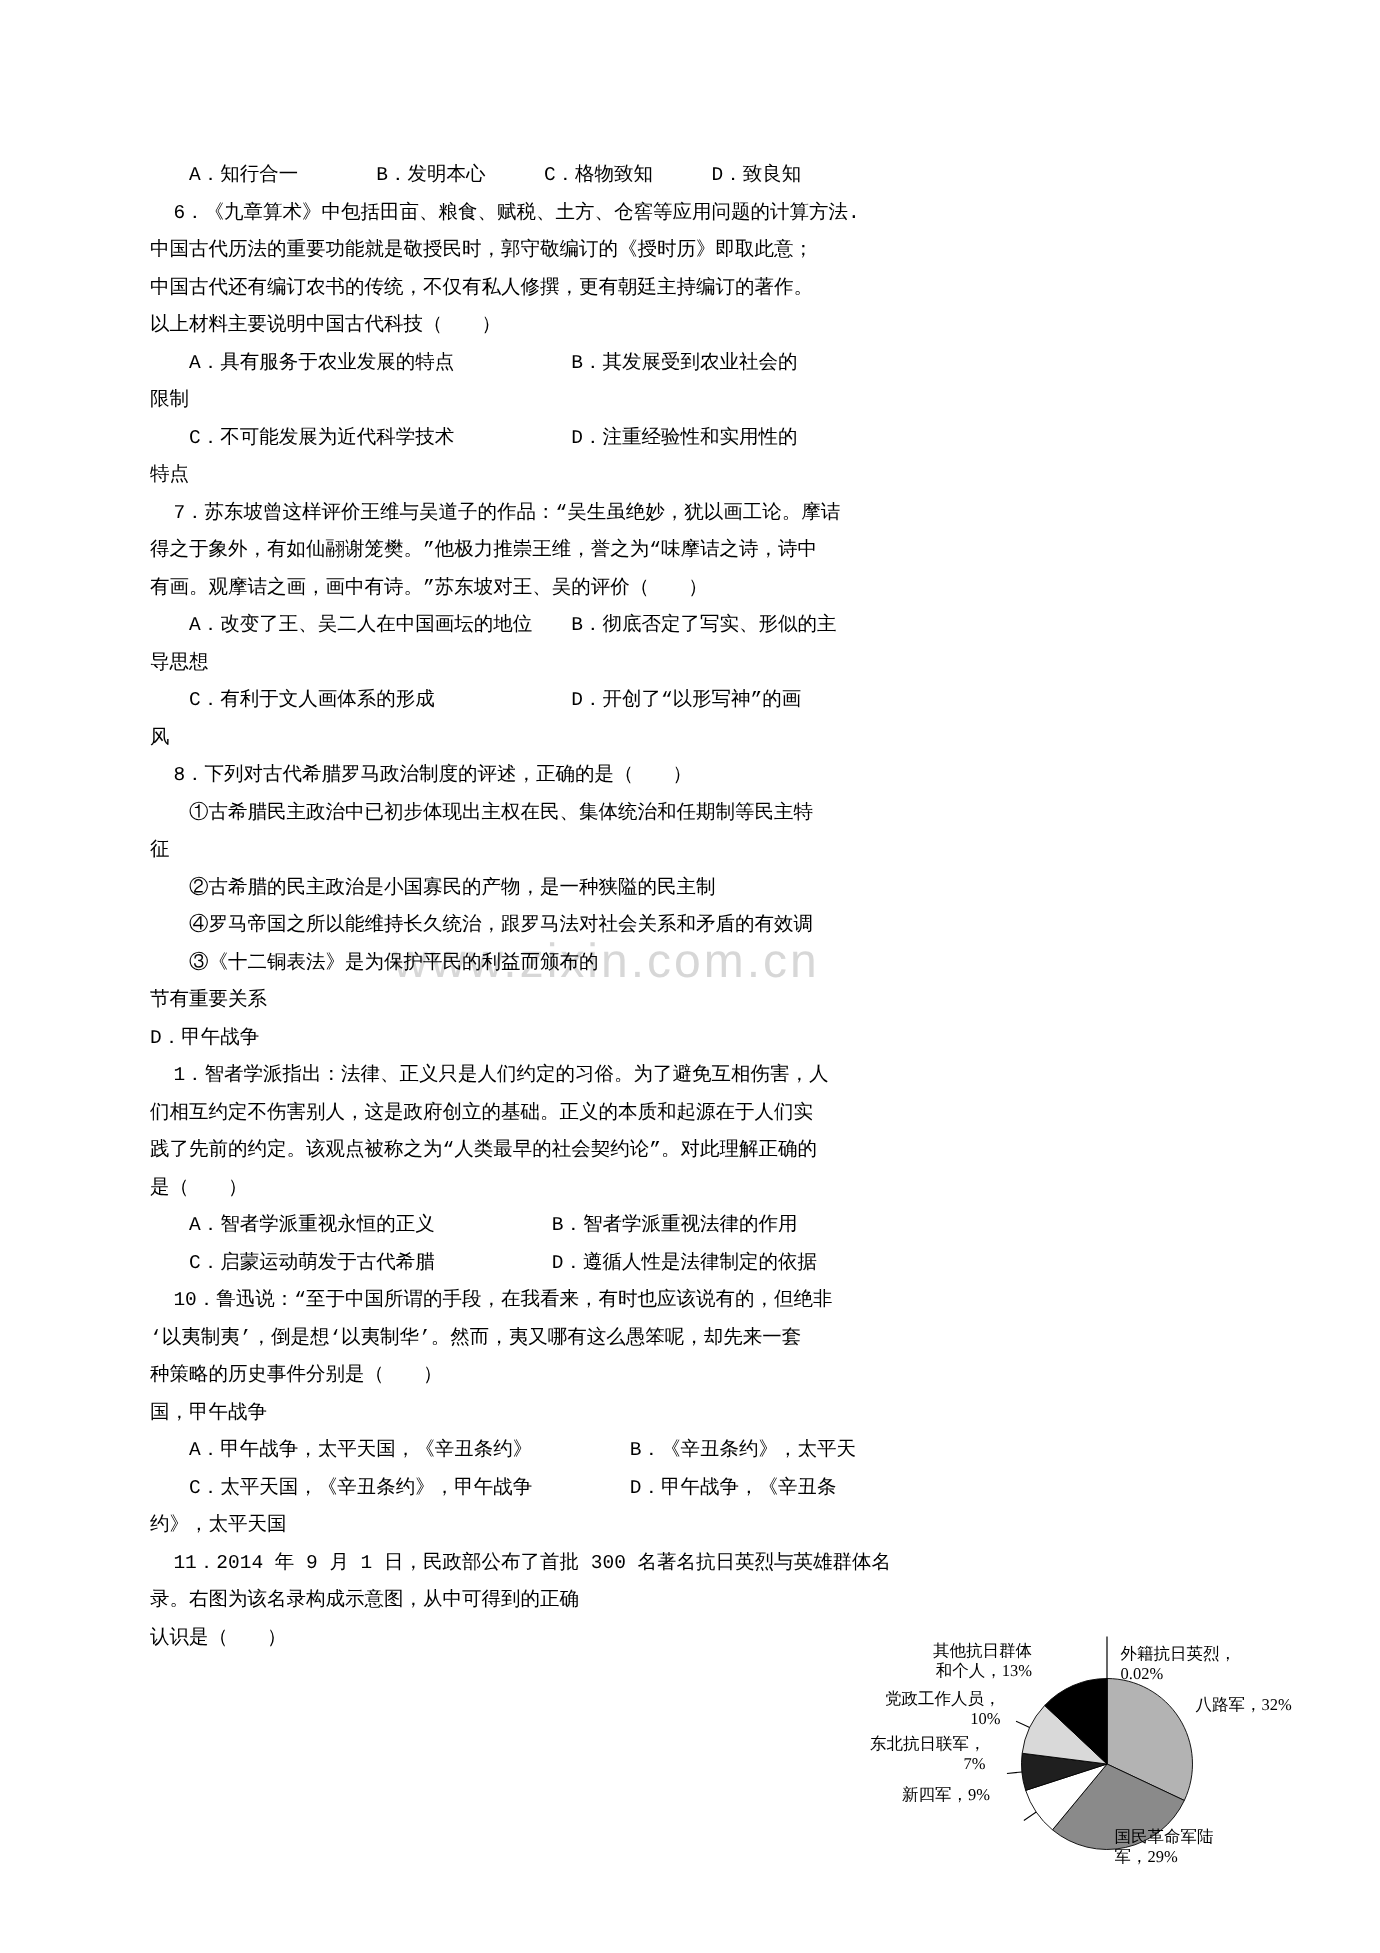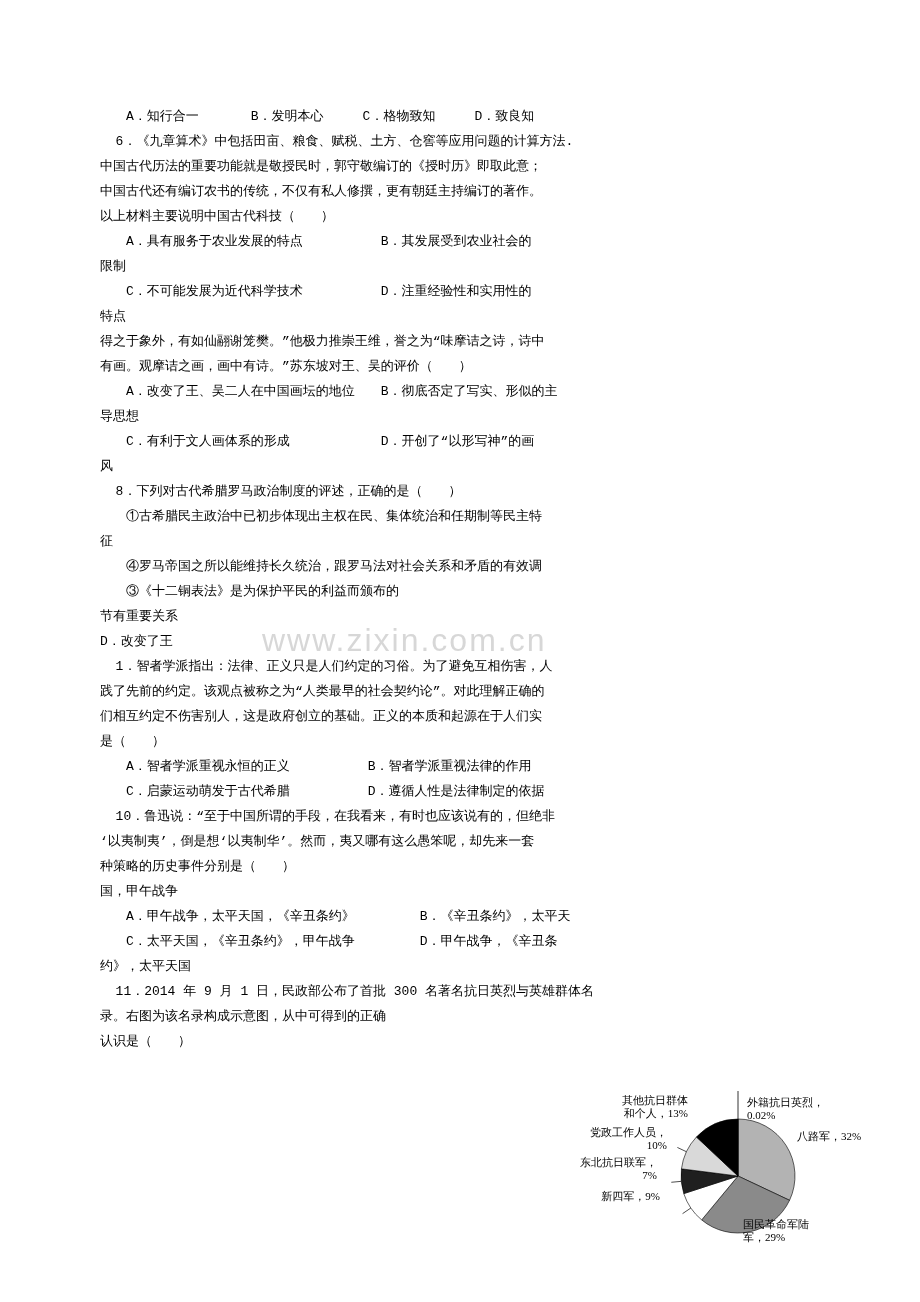--- a/index.html
+++ b/index.html
@@ -49,36 +49,38 @@
   <div class="content" id="doc-lines">
       <div class="line">　　A．知行合一　　　　B．发明本心　　　C．格物致知　　　D．致良知</div>
       <div class="line">  6．《九章算术》中包括田亩、粮食、赋税、土方、仓窖等应用问题的计算方法.</div>
       <div class="line">中国古代历法的重要功能就是敬授民时，郭守敬编订的《授时历》即取此意；</div>
       <div class="line">中国古代还有编订农书的传统，不仅有私人修撰，更有朝廷主持编订的著作。</div>
       <div class="line">以上材料主要说明中国古代科技（　　）</div>
       <div class="line">　　A．具有服务于农业发展的特点　　　　　　B．其发展受到农业社会的</div>
       <div class="line">限制</div>
       <div class="line">　　C．不可能发展为近代科学技术　　　　　　D．注重经验性和实用性的</div>
       <div class="line">特点</div>
+      <div class="line">  7．苏东坡曾这样评价王维与吴道子的作品：“吴生虽绝妙，犹以画工论。摩诘</div>
       <div class="line">得之于象外，有如仙翮谢笼樊。”他极力推崇王维，誉之为“味摩诘之诗，诗中</div>
       <div class="line">有画。观摩诘之画，画中有诗。”苏东坡对王、吴的评价（　　）</div>
       <div class="line">　　A．改变了王、吴二人在中国画坛的地位　　B．彻底否定了写实、形似的主</div>
       <div class="line">导思想</div>
       <div class="line">　　C．有利于文人画体系的形成　　　　　　　D．开创了“以形写神”的画</div>
       <div class="line">风</div>
       <div class="line">  8．下列对古代希腊罗马政治制度的评述，正确的是（　　）</div>
       <div class="line">　　①古希腊民主政治中已初步体现出主权在民、集体统治和任期制等民主特</div>
       <div class="line">征</div>
+      <div class="line">　　②古希腊的民主政治是小国寡民的产物，是一种狭隘的民主制</div>
       <div class="line">　　④罗马帝国之所以能维持长久统治，跟罗马法对社会关系和矛盾的有效调</div>
       <div class="line">　　③《十二铜表法》是为保护平民的利益而颁布的</div>
       <div class="line">节有重要关系</div>
-      <div class="line">D．改变了王</div>
+      <div class="line">D．甲午战争</div>
       <div class="line">  1．智者学派指出：法律、正义只是人们约定的习俗。为了避免互相伤害，人</div>
+      <div class="line">们相互约定不伤害别人，这是政府创立的基础。正义的本质和起源在于人们实</div>
       <div class="line">践了先前的约定。该观点被称之为“人类最早的社会契约论”。对此理解正确的</div>
-      <div class="line">们相互约定不伤害别人，这是政府创立的基础。正义的本质和起源在于人们实</div>
       <div class="line">是（　　）</div>
       <div class="line">　　A．智者学派重视永恒的正义　　　　　　B．智者学派重视法律的作用</div>
       <div class="line">　　C．启蒙运动萌发于古代希腊　　　　　　D．遵循人性是法律制定的依据</div>
       <div class="line">  10．鲁迅说：“至于中国所谓的手段，在我看来，有时也应该说有的，但绝非</div>
       <div class="line">‘以夷制夷’，倒是想‘以夷制华’。然而，夷又哪有这么愚笨呢，却先来一套</div>
       <div class="line">种策略的历史事件分别是（　　）</div>
       <div class="line">国，甲午战争</div>
       <div class="line">　　A．甲午战争，太平天国，《辛丑条约》　　　　　B．《辛丑条约》，太平天</div>
       <div class="line">　　C．太平天国，《辛丑条约》，甲午战争　　　　　D．甲午战争，《辛丑条</div>
       <div class="line">约》，太平天国</div>

